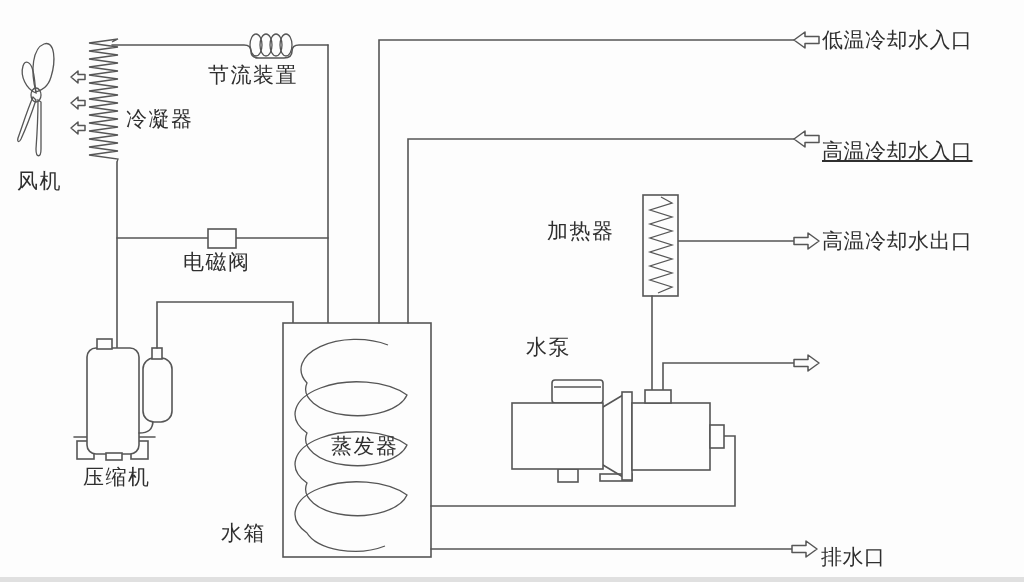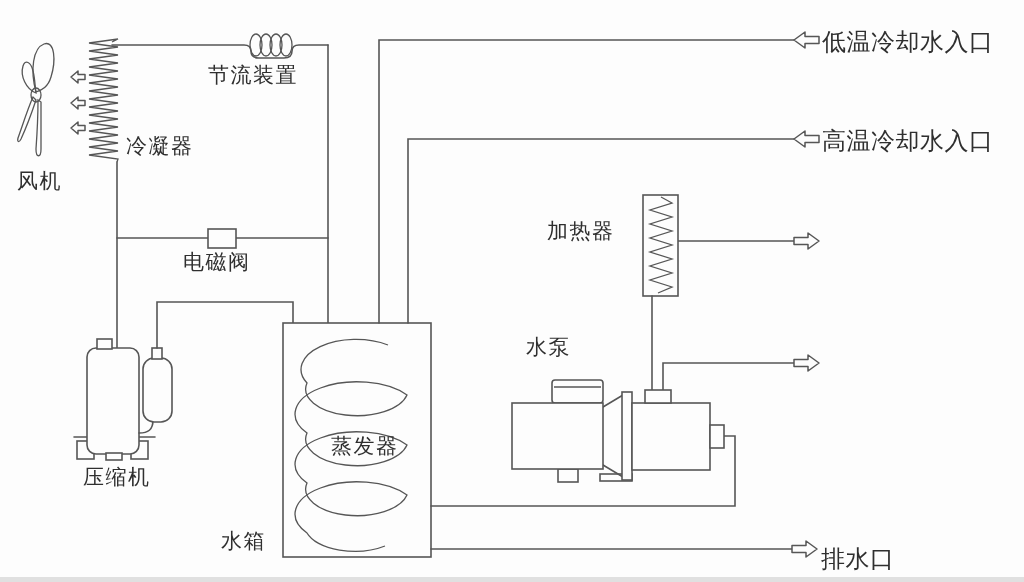--- a/index.html
+++ b/index.html
@@ -11,21 +11,21 @@
   body{width:1024px;height:582px;overflow:hidden;background:var(--bg);}
   .stage{position:relative;width:1024px;height:582px;background:var(--bg);
          font-family:"Liberation Serif","DejaVu Serif",serif;}
   .stage svg{position:absolute;left:0;top:0;}
   .ln{stroke:var(--line);fill:none;stroke-width:1.6;stroke-linecap:round;}
   .thin{stroke:var(--line);fill:none;stroke-width:1.3;}
   .box{stroke:var(--line);fill:var(--bg);stroke-width:1.6;}
   .arrow{stroke:var(--line);fill:var(--bg);stroke-width:1.5;stroke-linejoin:round;}
   .label{position:absolute;color:var(--text);font-size:21px;letter-spacing:1.5px;
          white-space:nowrap;line-height:1.1;}
-  .port-label{font-size:24px;letter-spacing:0.5px;}
+  .port-label{font-size:21px;letter-spacing:0.5px;}
   .bottom-band{position:absolute;left:0;bottom:0;width:1024px;height:5px;
                background:#c9c9c9;opacity:.55;}
 </style>
 </head>
 <body>
 
 <div class="stage">
 
   <svg width="1024" height="582" viewBox="0 0 1024 582">
 
@@ -131,27 +131,28 @@
     </g>
     <g>
       <polygon class="arrow" points="794,359.5 808,359.5 808,355 819,363 808,371 808,366.5 794,366.5"></polygon>
     </g>
     <g>
       <polygon class="arrow" points="792,545.5 806,545.5 806,541 817,549 806,557 806,552.5 792,552.5"></polygon>
     </g>
   </svg>
 
   <div class="label" style="left:17px;top:170px;">风机</div>
-  <div class="label" style="left:126px;top:135px;font-family:Liberation Serif, serif;">冷凝器</div>
+  <div class="label" style="left:126px;top:108px;font-family:Liberation Serif, serif;">冷凝器</div>
   <div class="label" style="left:208px;top:64px;text-align:right;">节流装置</div>
   <div class="label" style="left:183px;top:251px;text-align:center;">电磁阀</div>
   <div class="label" style="left:83px;top:466px;">压缩机</div>
   <div class="label" style="left:331px;top:435px;">蒸发器</div>
-  <div class="label" style="left:221px;top:522px;margin-top:8px;">水箱</div>
+  <div class="label" style="left:221px;top:522px;">水箱</div>
   <div class="label" style="left:526px;top:336px;">水泵</div>
   <div class="label" style="left:547px;top:220px;">加热器</div>
 
   <div class="label port-label" style="left:822px;top:29px;">低温冷却水入口</div>
-  <div class="label port-label" style="left:822px;top:128px;">高温冷却水入口</div>
+  <div class="label port-label" style="left:822px;top:140px;text-decoration:underline;">高温冷却水入口</div>
+  <div class="label port-label" style="left:822px;top:230px;">高温冷却水出口</div>
   <div class="label port-label" style="left:821px;top:546px;">排水口</div>
 
   <div class="bottom-band"></div>
 </div>
 
 </body></html>

